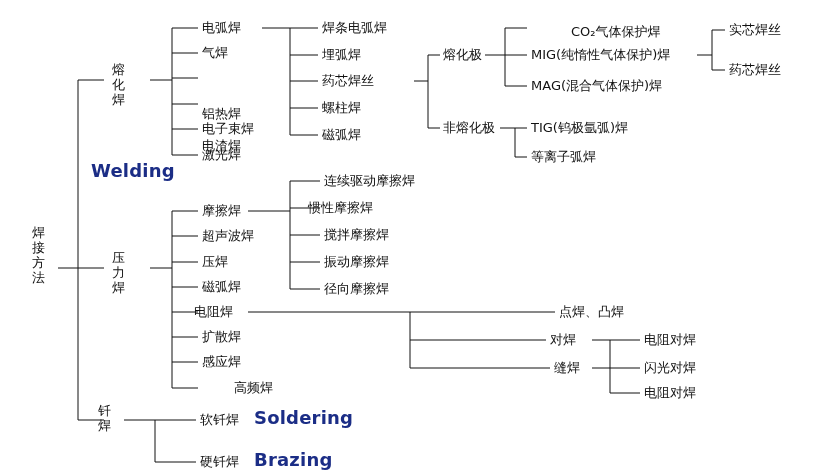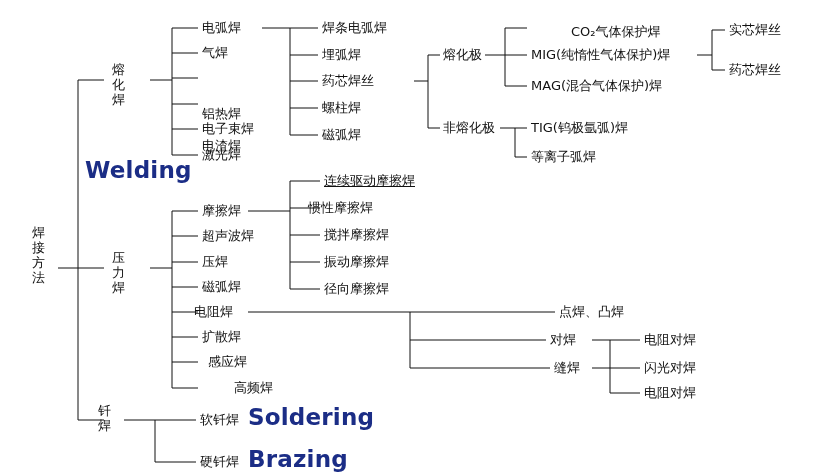--- a/index.html
+++ b/index.html
@@ -22,23 +22,24 @@
     color:#111111;
   }
   .lbl.vert{
     white-space:normal;
     width:14px;
     text-align:left;
     line-height:15px;
   }
   .lbl.en{
     color:#1b2d86;
-    font-size:23px;
+    font-size:18px;
     font-weight:bold;
     letter-spacing:0.2px;
+    margin-left:6px;
   }
   svg line, svg path{stroke:#111111;stroke-width:1;fill:none;}
 </style>
 </head>
 <body>
 
 <div id="diagram">
 
   <svg width="817" height="474">
 
@@ -168,25 +169,25 @@
   <div class="lbl" style="left:531px;top:120px;">TIG(钨极氩弧)焊</div>
   <div class="lbl" style="left:531px;top:149px;">等离子弧焊</div>
 
   
   <div class="lbl" style="left:202px;top:203px;">摩擦焊</div>
   <div class="lbl" style="left:202px;top:228px;">超声波焊</div>
   <div class="lbl" style="left:202px;top:254px;">压焊</div>
   <div class="lbl" style="left:202px;top:279px;">磁弧焊</div>
   <div class="lbl" style="left:194px;top:304px;">电阻焊</div>
   <div class="lbl" style="left:202px;top:329px;">扩散焊</div>
-  <div class="lbl" style="left:208px;top:354px;">感应焊</div>
+  <div class="lbl" style="left:202px;top:354px;">感应焊</div>
   <div class="lbl" style="left:202px;top:380px;margin-left:32px;">高频焊</div>
 
   
-  <div class="lbl" style="left:324px;top:173px;text-decoration:underline;">连续驱动摩擦焊</div>
+  <div class="lbl" style="left:324px;top:173px;">连续驱动摩擦焊</div>
   <div class="lbl" style="left:308px;top:200px;">惯性摩擦焊</div>
   <div class="lbl" style="left:324px;top:227px;">搅拌摩擦焊</div>
   <div class="lbl" style="left:324px;top:254px;">振动摩擦焊</div>
   <div class="lbl" style="left:324px;top:281px;">径向摩擦焊</div>
 
   
   <div class="lbl" style="left:559px;top:304px;">点焊、凸焊</div>
   <div class="lbl" style="left:550px;top:332px;">对焊</div>
   <div class="lbl" style="left:554px;top:360px;">缝焊</div>
 

